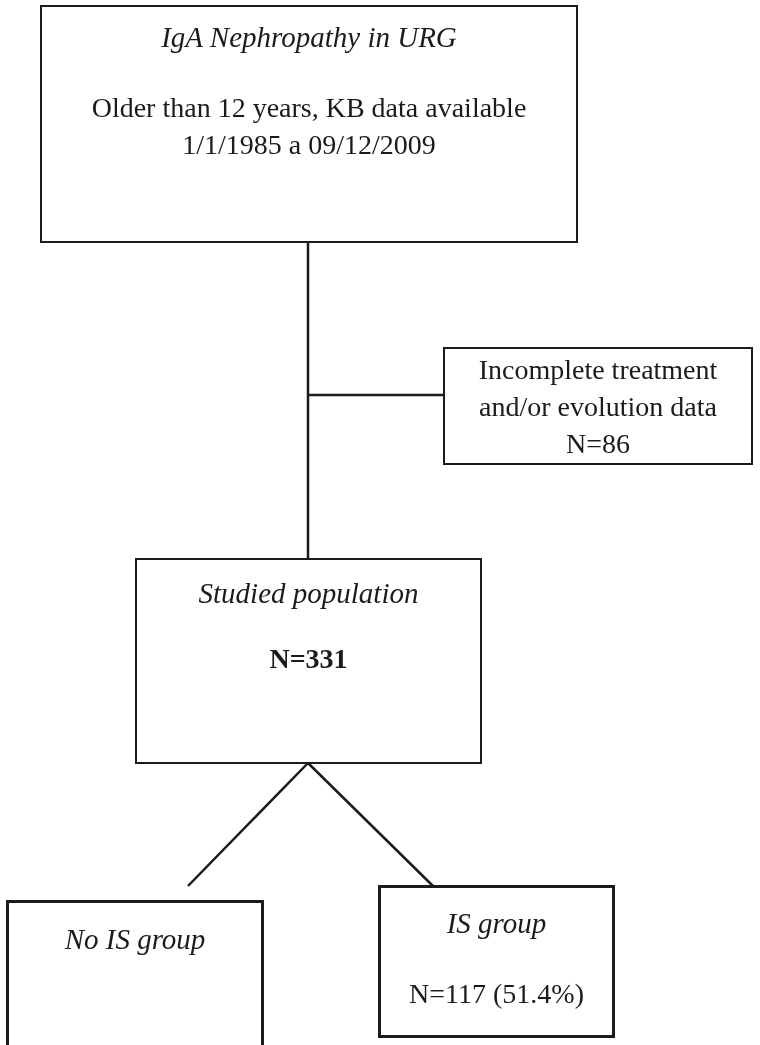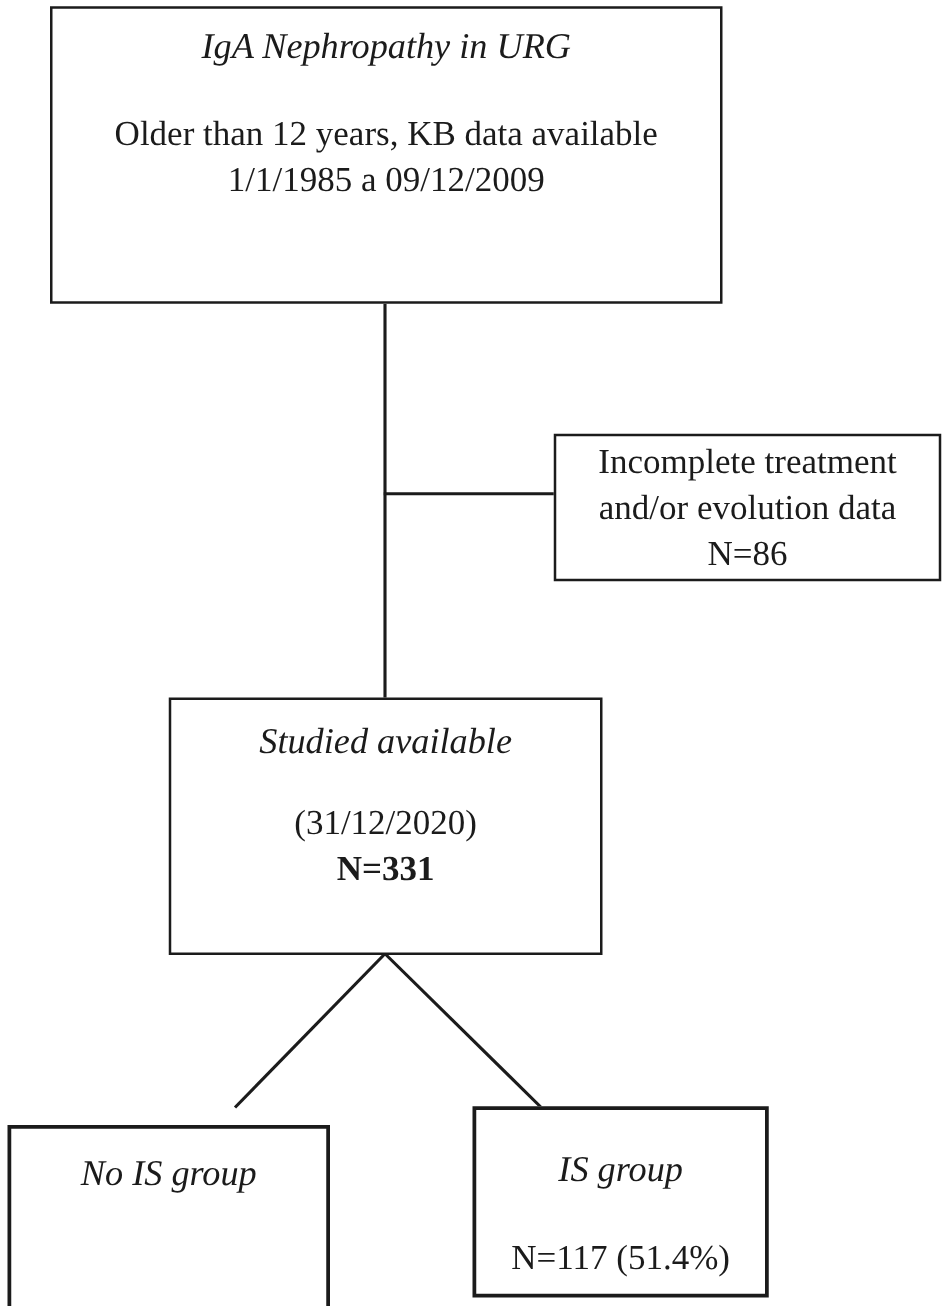--- a/index.html
+++ b/index.html
@@ -33,21 +33,21 @@
     display: flex;
     flex-direction: column;
     align-items: center;
     font-size: 28px;
     line-height: 37px;
   }
   .box-top      { left: 40px;  top: 5px;   width: 538px; height: 238px; padding-top: 12px; }
   .box-excl     { left: 443px; top: 323px; width: 310px; height: 118px; justify-content: center; margin-top: 24px; }
   .box-studied  { left: 135px; top: 558px; width: 347px; height: 206px; padding-top: 15px; }
   .box-nois     { left: 6px;   top: 884px; width: 258px; height: 154px; border-width: 3px; padding-top: 18px; margin-top: 16px; }
-  .box-is       { left: 378px; top: 885px; width: 237px; height: 153px; border-width: 3px; padding-top: 30px; }
+  .box-is       { left: 378px; top: 885px; width: 237px; height: 153px; border-width: 3px; padding-top: 17px; }
   .line         { width: 100%; }
   .box-title {
     font-weight: normal;
     font-style: italic;
     font-size: 29px;
   }
   .n-bold { font-weight: bold; }
   .spacer-lg { height: 33px; }
   .spacer-md { height: 28px; }
   .spacer-sm { height: 36px; }
@@ -72,23 +72,22 @@
     <div class="spacer-sm"></div>
   </div>
 
   <div class="box box-excl">
     <div class="line">Incomplete treatment</div>
     <div class="line">and/or evolution data</div>
     <div class="line">N=86</div>
   </div>
 
   <div class="box box-studied">
-    <div class="line box-title">Studied available</div>
+    <div class="line box-title">Studied population</div>
     <div class="spacer-md"></div>
-    <div class="line">(31/12/2020)</div>
     <div class="line n-bold">N=331</div>
   </div>
 
   <div class="box box-nois">
     <div class="line box-title">No IS group</div>
     <div class="spacer-lg"></div>
   </div>
 
   <div class="box box-is">
     <div class="line box-title">IS group</div>

